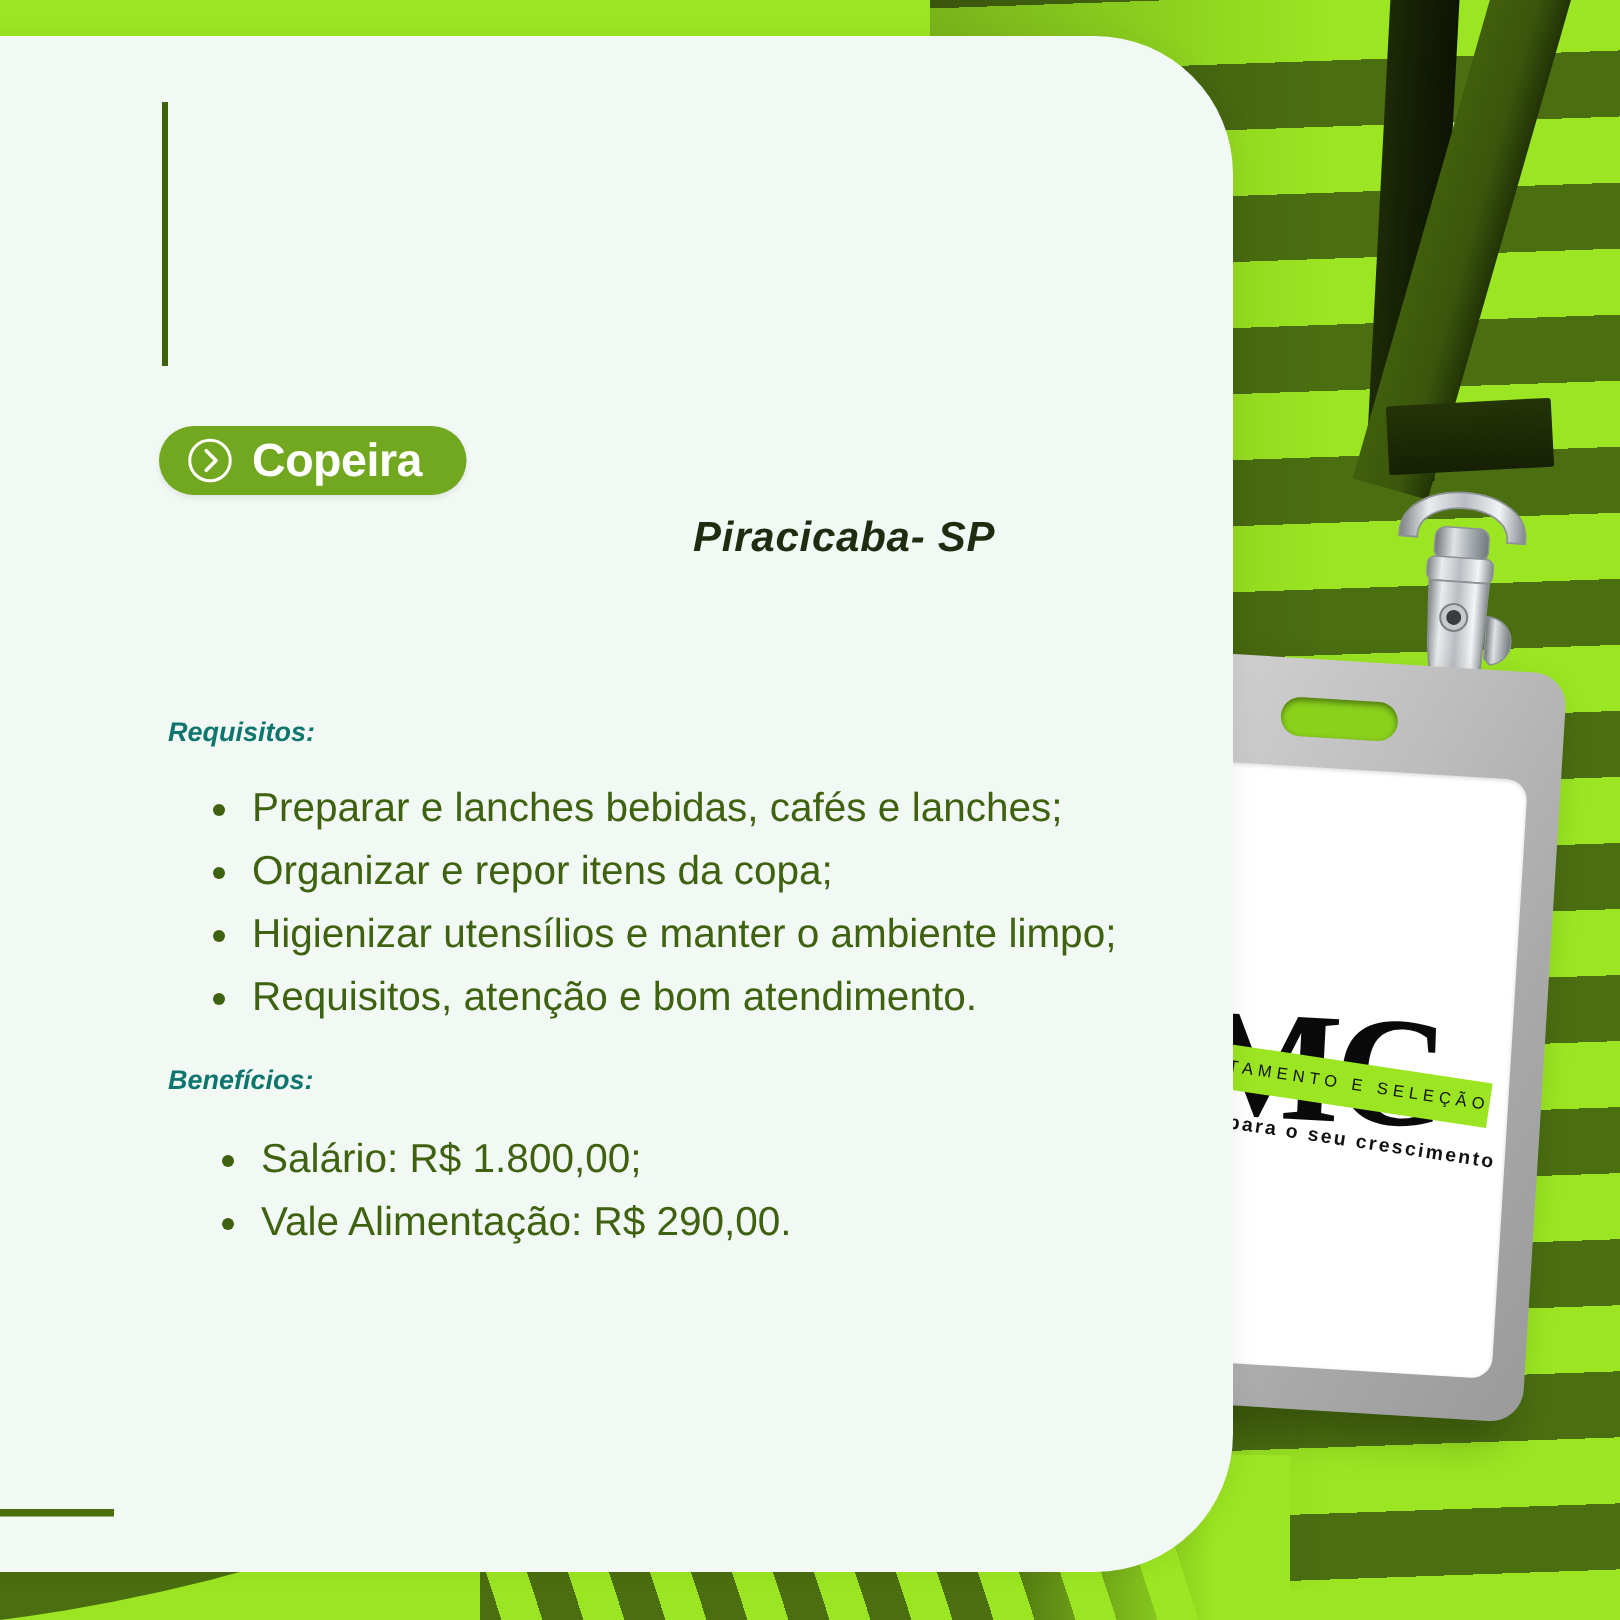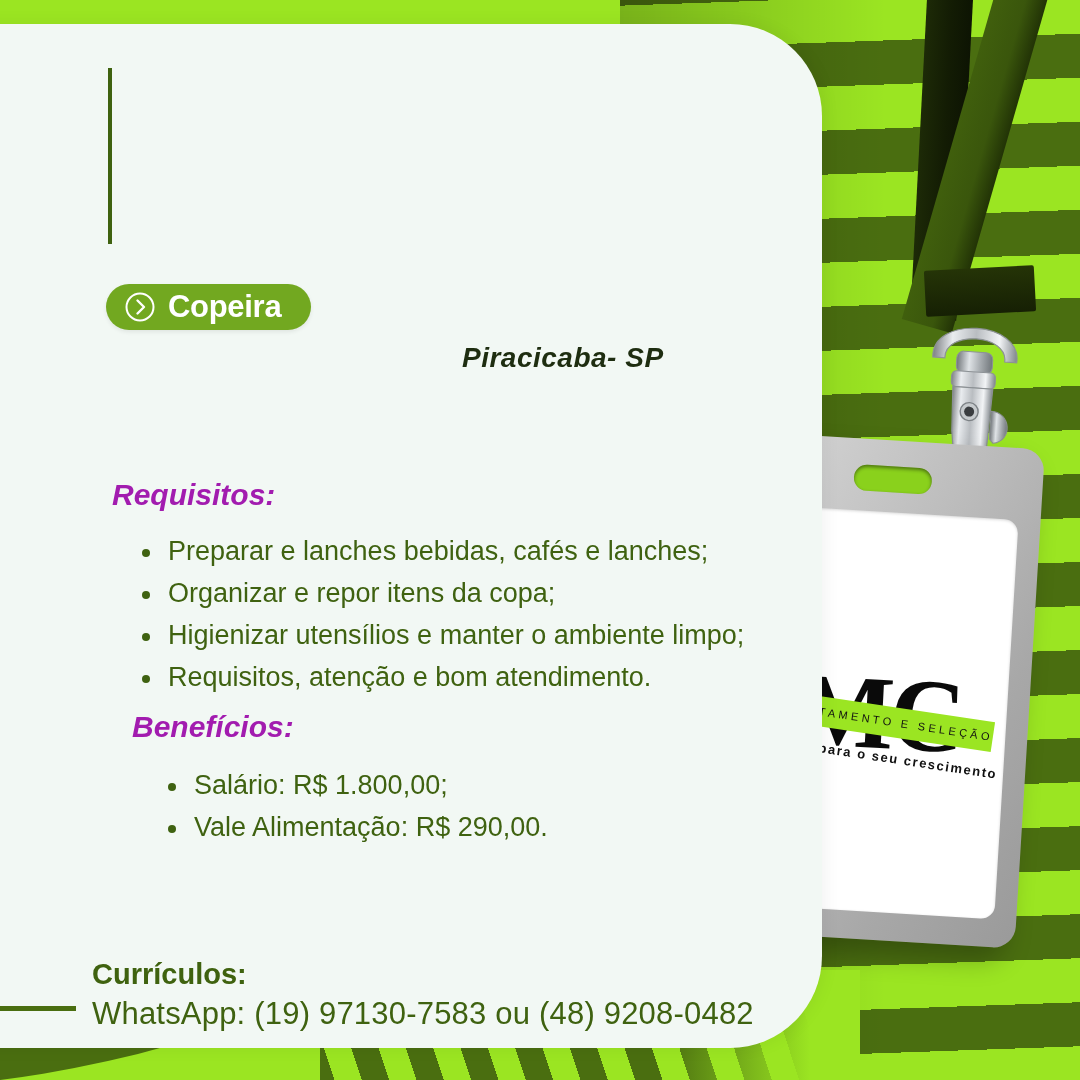--- a/index.html
+++ b/index.html
@@ -257,27 +257,27 @@
     letter-spacing: 0.5px;
     white-space: nowrap;
   }
 
   
   .section {
     position: absolute;
     left: 112px;
   }
   .sec-req { top: 478px; }
-  .sec-ben { top: 710px; margin-left: 20px; }
+  .sec-ben { top: 710px; }
 
   .sec-title {
-    font-size: 30px;
+    font-size: 18px;
     font-weight: 700;
     font-style: italic;
-    color: #a21caf;
+    color: #0f766e;
     margin: 0 0 22px 0;
   }
   .sec-ben .sec-title { margin-bottom: 24px; }
 
   ul.items {
     list-style: none;
     margin: 0;
     padding: 0 0 0 28px;
   }
   ul.items li {
@@ -417,18 +417,14 @@
 
   <div class="section sec-ben">
     <p class="sec-title">Benefícios:</p>
     <ul class="items">
       <li>Salário: R$ 1.800,00;</li>
       <li>Vale Alimentação: R$ 290,00.</li>
     </ul>
   </div>
 
   <div class="foot-dash"></div>
-  <div class="foot">
-    <p class="foot-title">Currículos:</p>
-    <p class="foot-contact">WhatsApp: (19) 97130-7583 ou (48) 9208-0482</p>
-  </div>
 
 </div>
 
 </body></html>

